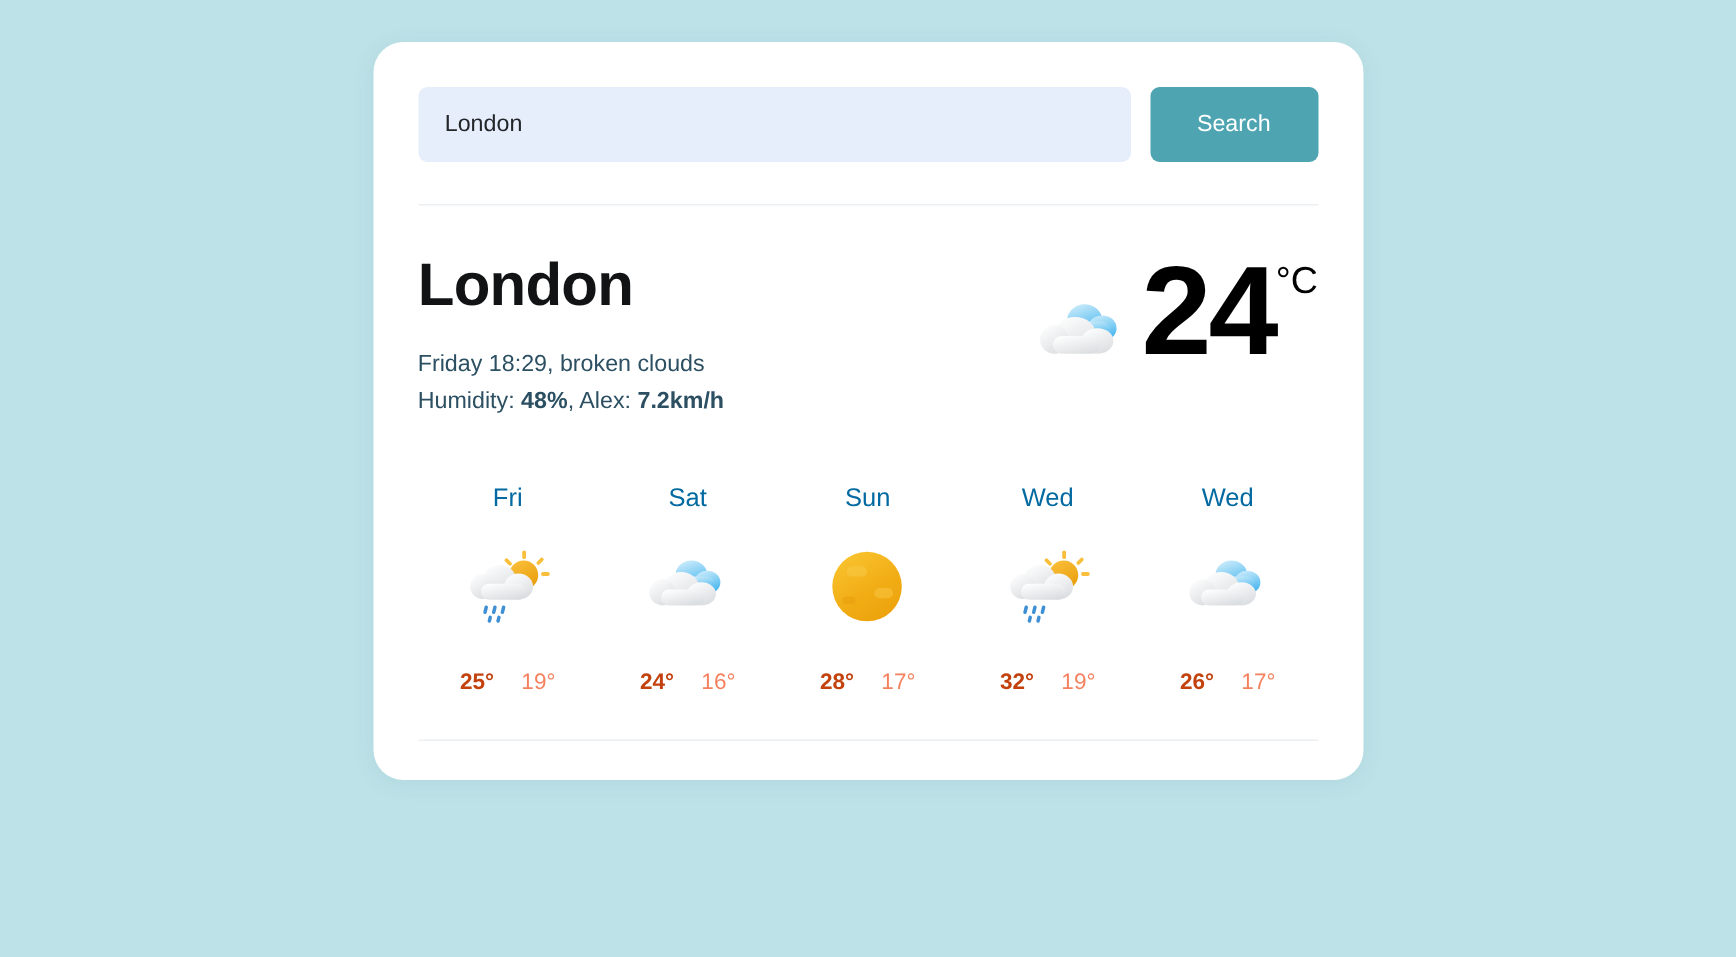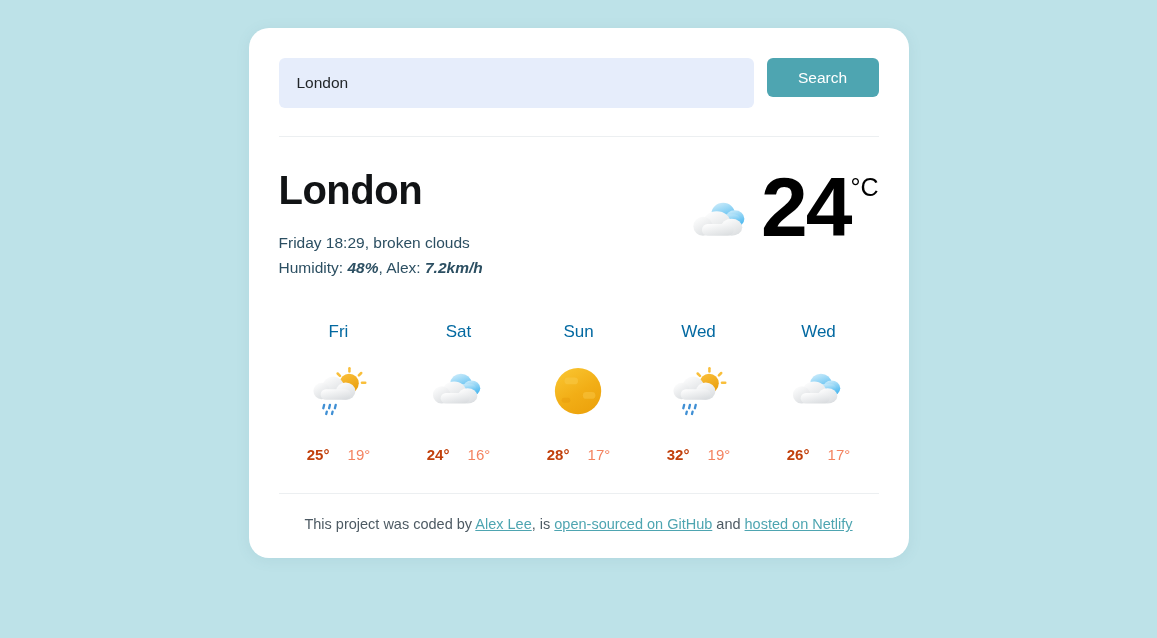--- a/index.html
+++ b/index.html
@@ -42,21 +42,21 @@
     height: 50px;
     padding: 0 18px;
     font-family: "Liberation Sans", sans-serif;
     font-size: 15.5px;
     color: #222629;
     outline: none;
   }
   .search-input::placeholder { color: #7c8795; }
   .search-button {
     width: 112px;
-    height: 39px;
+    height: 50px;
     background: #4ea5b1;
     color: #ffffff;
     border: none;
     border-radius: 6px;
     font-family: "Liberation Sans", sans-serif;
     font-size: 15.5px;
     cursor: pointer;
   }
 
   .divider {
@@ -79,21 +79,21 @@
     color: #111315;
     letter-spacing: -0.5px;
     line-height: 1.06;
   }
   .current-details {
     margin-top: 20px;
     font-size: 15.5px;
     color: #2c4f62;
     line-height: 1.58;
   }
-  .current-details .b { font-weight: bold; font-style: italic; }
+  .current-details .b { font-weight: bold; }
 
   .current-right {
     display: flex;
     align-items: flex-start;
     gap: 6px;
     padding-top: 4px;
     justify-content: flex-end;
   }
   .current-icon {
     width: 68px;
@@ -379,15 +379,14 @@
       <div class="forecast-temps">
         <span class="t-max">26°</span>
         <span class="t-min">17°</span>
       </div>
     </div>
 
   </div>
 
   <hr class="footer-divider">
 
-  <div class="footer"><span>This project was coded by </span><a href="#">Alex Lee</a><span>, is </span><a href="#">open-sourced on GitHub</a><span> and </span><a href="#">hosted on Netlify</a></div>
 
 </div>
 
 </body></html>

